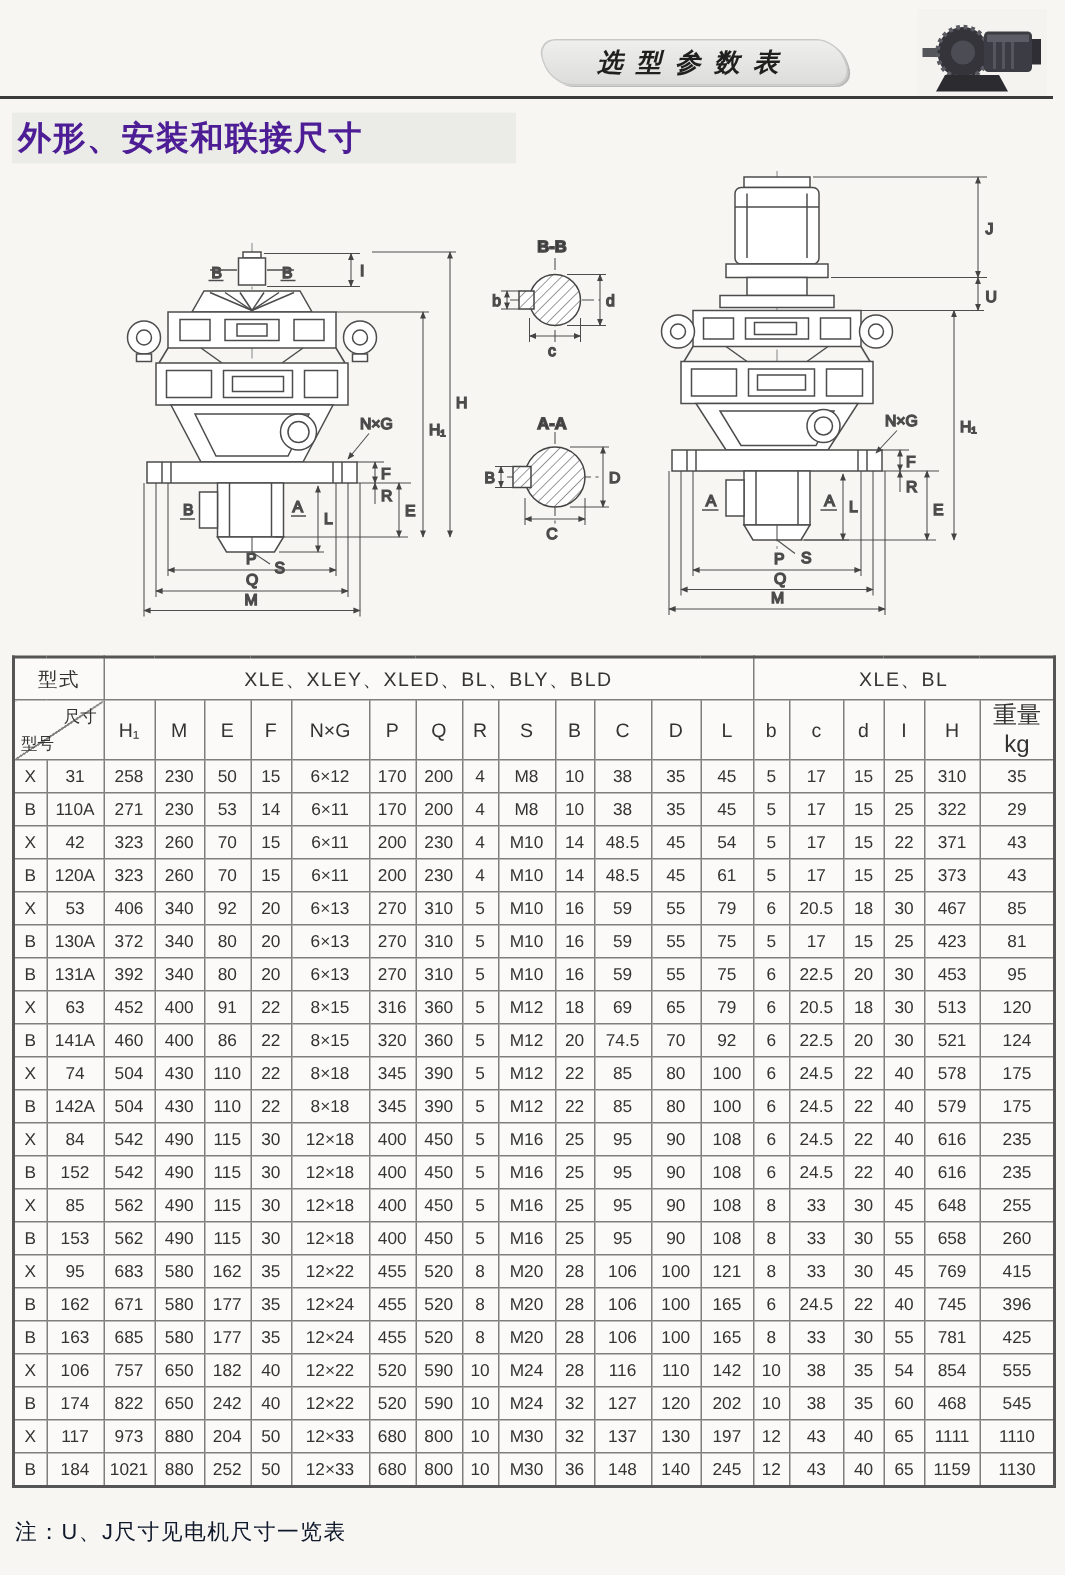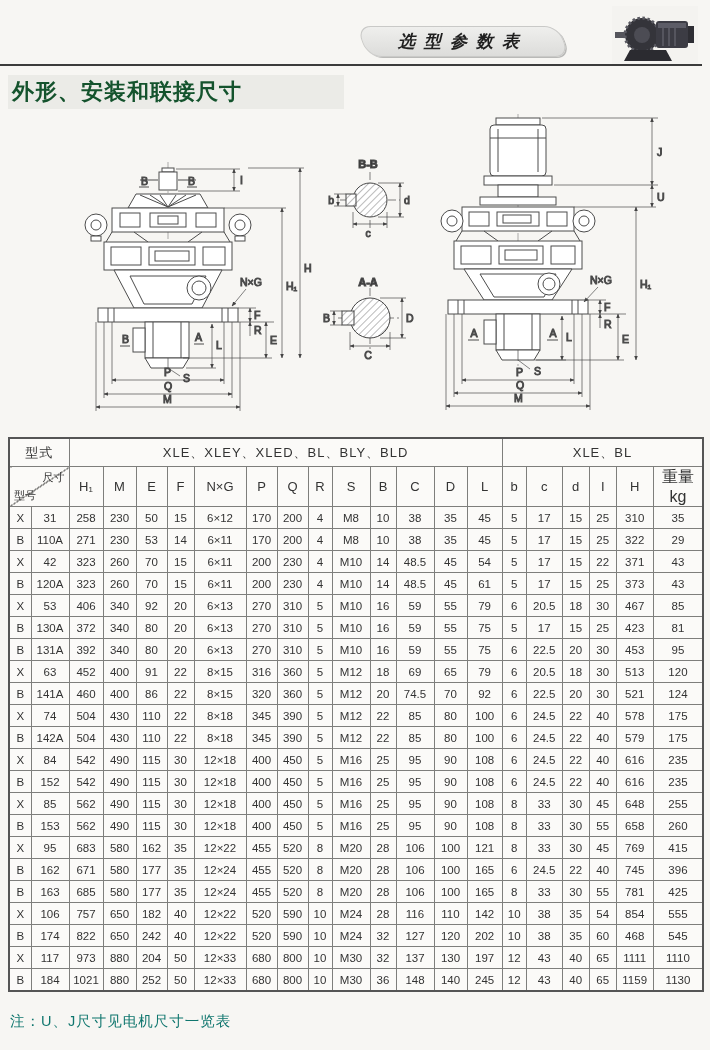--- a/index.html
+++ b/index.html
@@ -21,21 +21,21 @@
     display:block;transform:skewX(-20deg);
     text-align:center;line-height:29px;
     font-size:17px;font-weight:bold;font-style:italic;
     letter-spacing:9px;color:#1f1f1f;white-space:nowrap;
   }
   .motor-photo{position:absolute;left:612px;top:6px;width:86px;height:60px;}
   .hrule{position:absolute;left:0;top:64px;width:702px;height:2px;background:#3b3b3b;}
   .section-title{
     position:absolute;left:8px;top:75px;width:336px;height:34px;
     background:#ebebe7;
-    font-size:22px;font-weight:bold;letter-spacing:1px;color:#14532d;
+    font-size:22px;font-weight:bold;letter-spacing:1px;color:#4c1d95;
     line-height:34px;padding-left:4px;box-sizing:border-box;white-space:nowrap;
   }
   
   .drawings{position:absolute;left:8px;top:112px;width:694px;height:322px;}
   .drawings text{font-size:10.5px;fill:#2e2e2e;font-family:"Liberation Sans",sans-serif;}
   .drawings .ttl{font-size:11px;font-weight:bold;}
   
   table.spec{
     position:absolute;left:8px;top:437px;width:694px;
     border-collapse:collapse;table-layout:fixed;
@@ -48,21 +48,21 @@
   table.spec{border:2px solid #555;}
   tr.hdr1 th{height:27px;font-size:13px;letter-spacing:1px;}
   tr.hdr2 th{height:37px;font-size:13px;}
   tr.hdr2 th.kg{font-size:16px;}
   tbody td{height:21px;font-size:11.5px;}
   .corner{position:relative;
     background-image:linear-gradient(to bottom right,transparent calc(50% - 0.6px),#7e7e7c calc(50% - 0.6px),#7e7e7c calc(50% + 0.6px),transparent calc(50% + 0.6px));
   }
   .corner .tr{position:absolute;top:3px;right:4px;font-size:11px;}
   .corner .bl{position:absolute;bottom:3px;left:4px;font-size:11px;}
-  .note{position:absolute;left:10px;top:1012px;font-size:14.5px;color:#0f766e;letter-spacing:1px;}
+  .note{position:absolute;left:10px;top:1012px;font-size:14.5px;color:#0f172a;letter-spacing:1px;}
 </style>
 </head>
 <body>
 
 <div class="badge">
   <span>选型参数表</span>
 </div>
 
 <svg class="motor-photo" viewBox="0 0 86 60">
   <rect x="0" y="0" width="86" height="60" fill="#f4f3f0"></rect>

